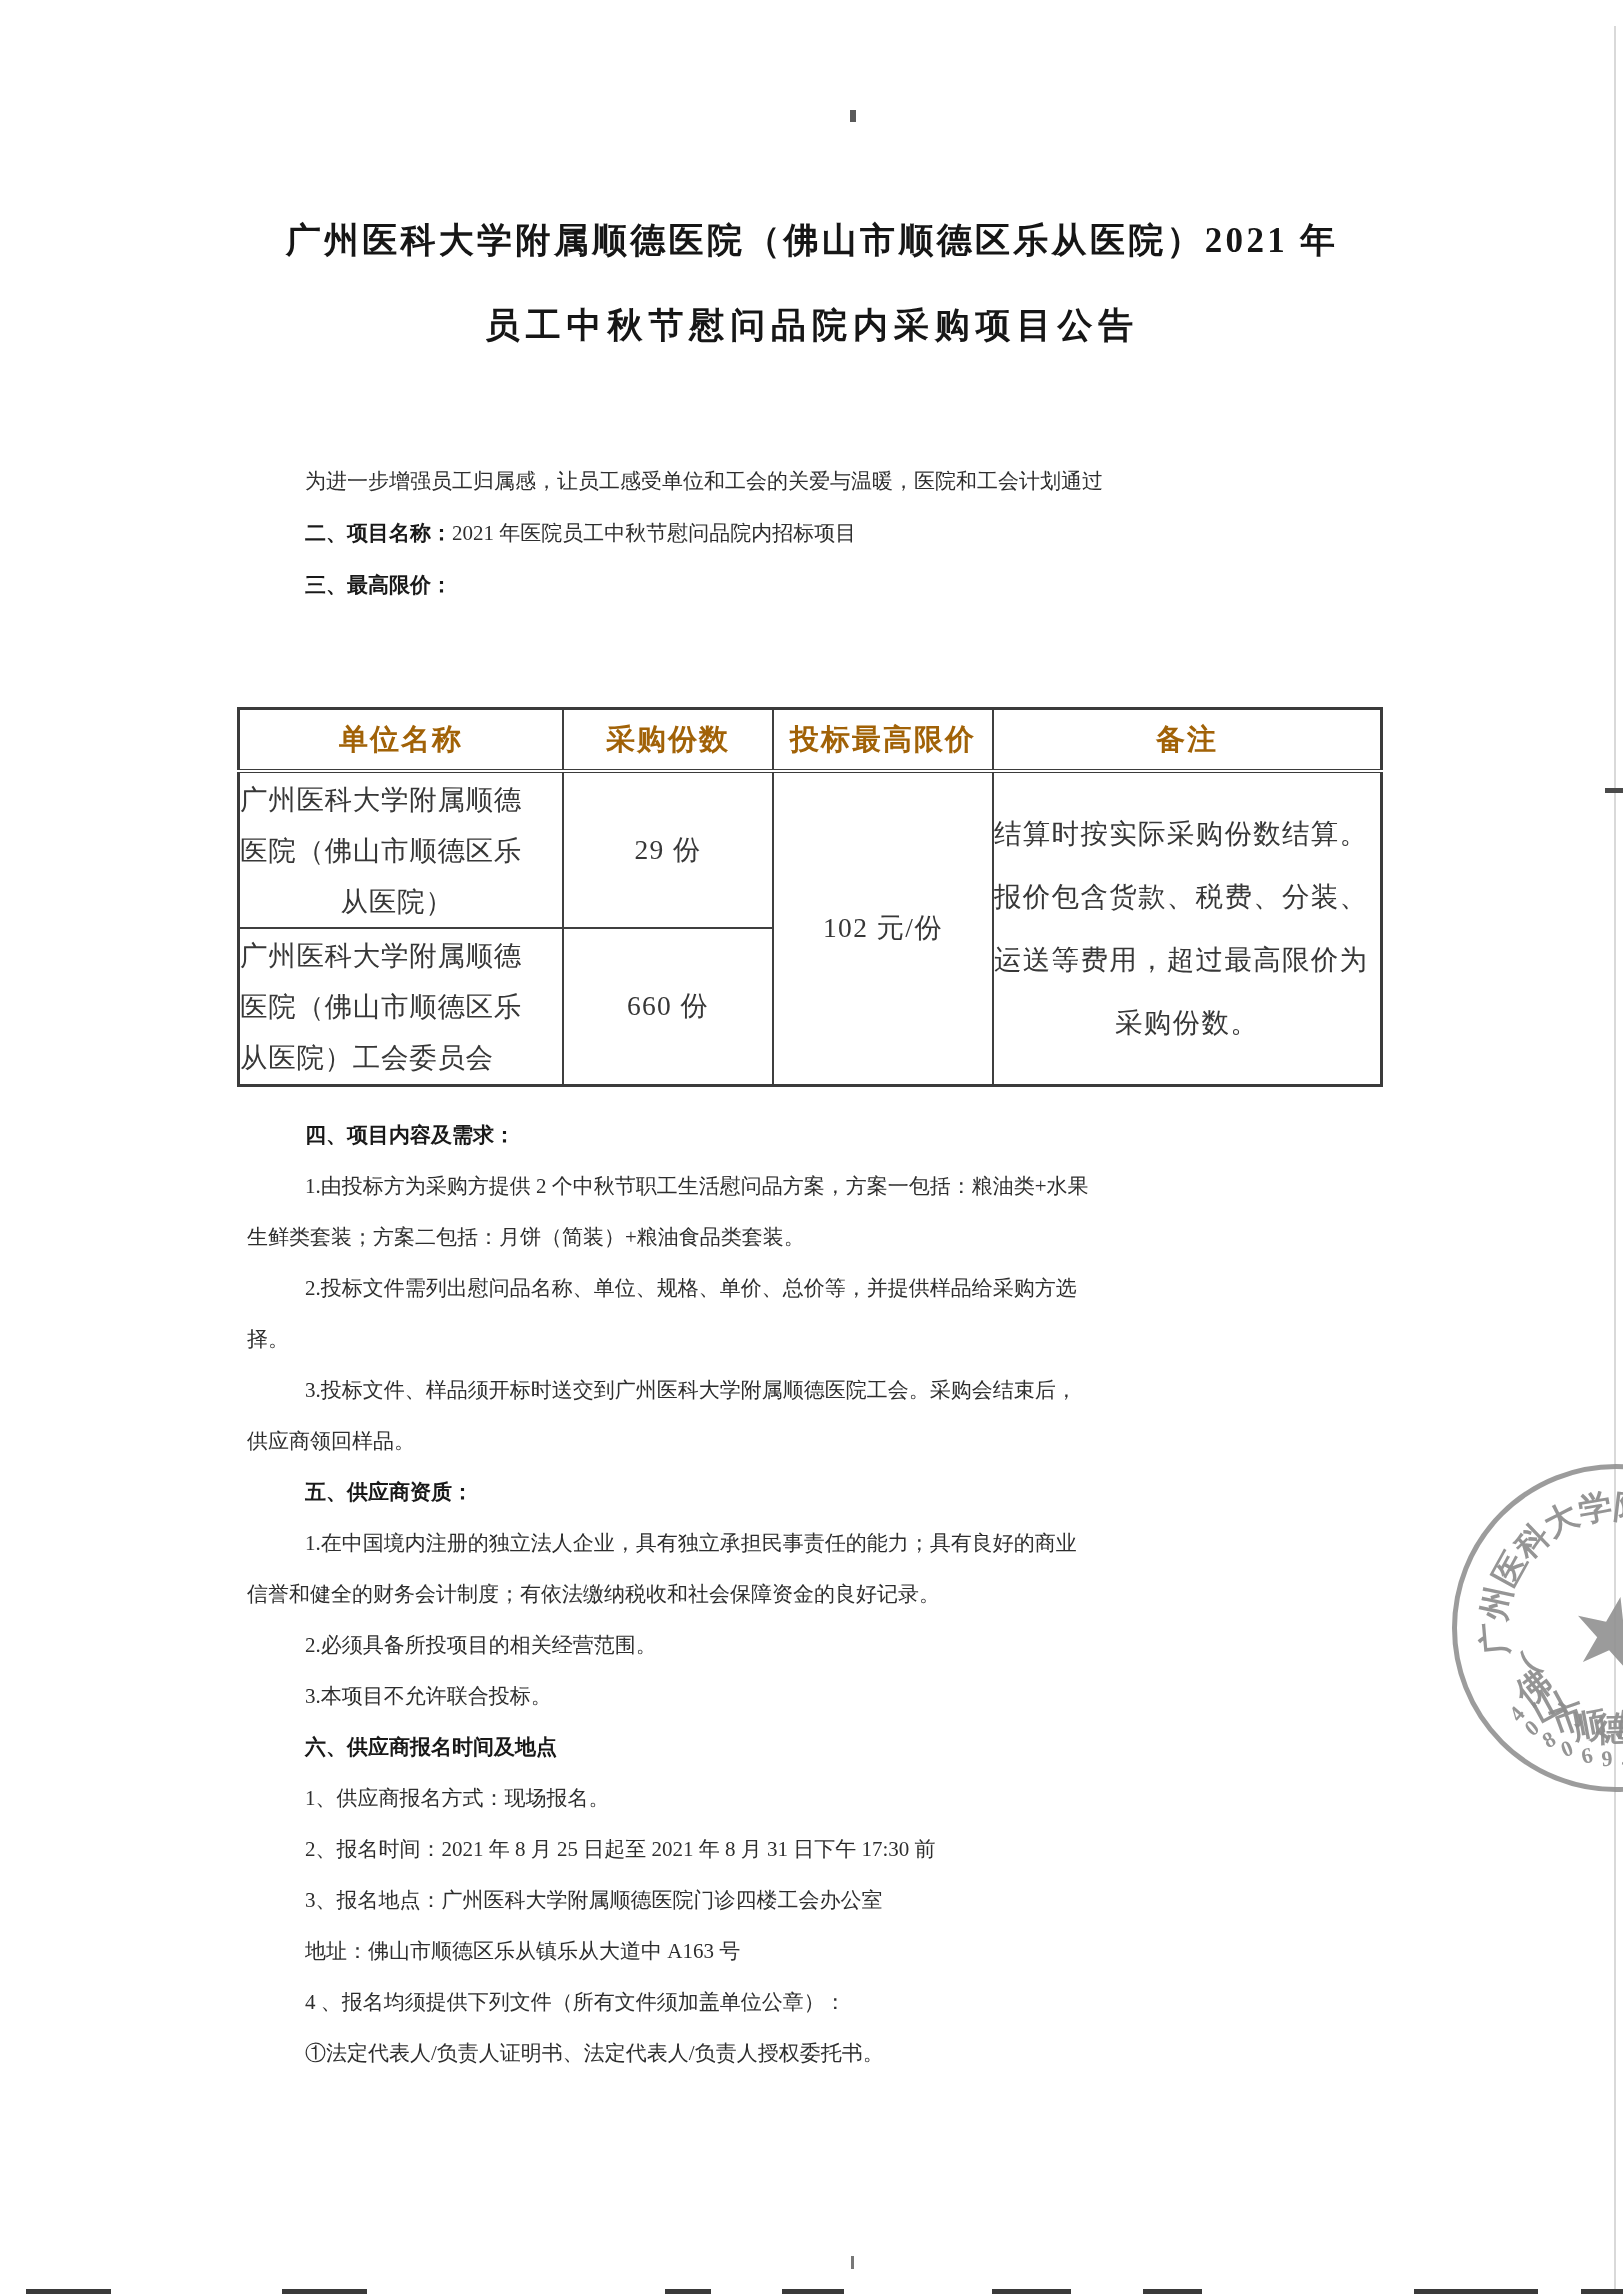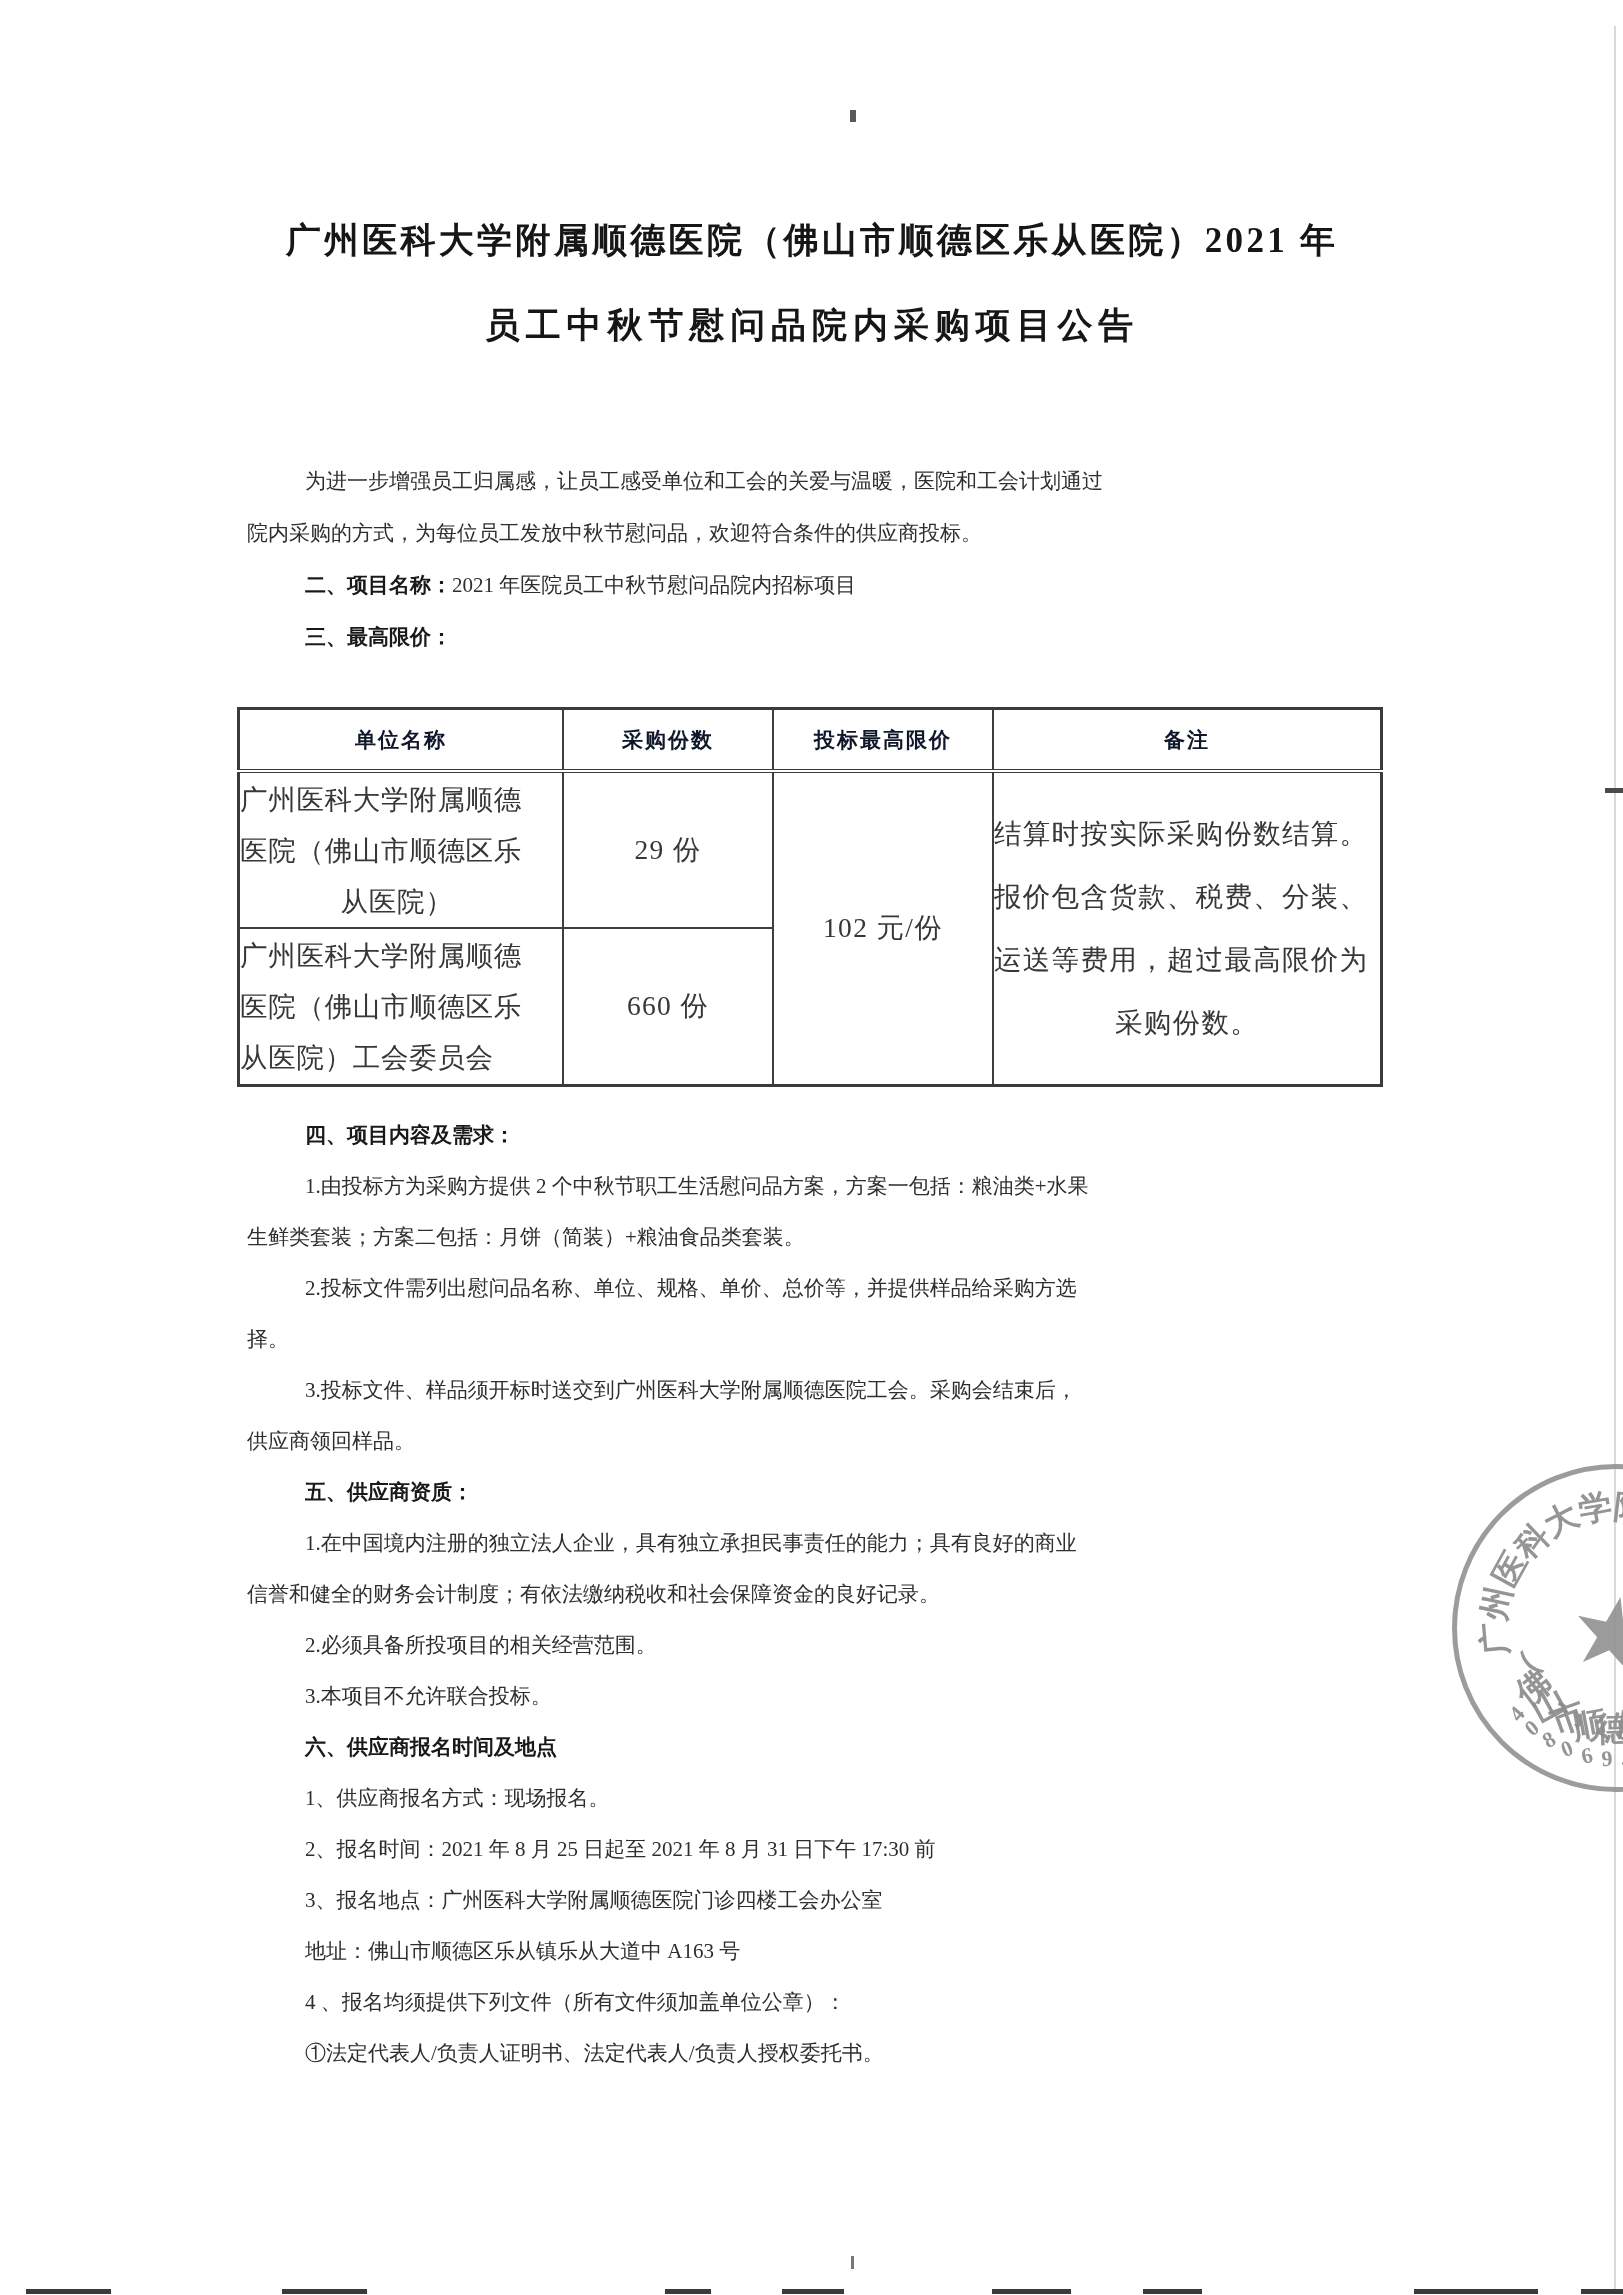--- a/index.html
+++ b/index.html
@@ -20,21 +20,21 @@
   #body-bottom .bl{height:51px;line-height:51px;}
   .bl.ind{padding-left:58px;}
   .bl .b{font-weight:bold;color:#191919;}
   .bl.hd span{font-weight:bold;color:#191919;}
 
   
   #limit-table{position:absolute;left:237px;top:707px;width:1146px;
       border-collapse:collapse;table-layout:fixed;color:#373737;}
   #limit-table th,#limit-table td{border:2px solid #3f3f3f;padding:0;}
   #limit-table{border:3.3px solid #3b3b3b;}
-  #limit-table thead th{height:59px;font-size:21px;font-weight:bold;color:#0f172a;
+  #limit-table thead th{height:59px;font-size:29px;font-weight:bold;color:#a16207;
       text-align:center;border-bottom:4.6px double #3b3b3b;letter-spacing:2px;}
   #limit-table tbody tr{height:157px;}
   td.unit-cell{font-size:27.5px;text-align:left;padding-left:9.2px;letter-spacing:0.7px;}
   td.unit-cell .uline{line-height:51px;}
   tr.row1 td.unit-cell .uline:last-child{text-align:center;padding-right:8px;}
   td.qty-cell,td.price-cell{font-size:27.5px;text-align:center;letter-spacing:1.3px;}
   td.remark-cell{font-size:27.5px;text-align:left;padding:0 13px;letter-spacing:1.3px;}
   td.remark-cell .rline{line-height:63px;}
   td.remark-cell .rline:last-child{text-align:center;}
 
@@ -55,21 +55,20 @@
   .bottom-dash{position:absolute;height:4.6px;background:#3a3a3a;top:2289px;}
 </style>
 </head>
 <body>
 
 <div class="title-line" id="title1">广州医科大学附属顺德医院（佛山市顺德区乐从医院）2021 年</div>
 <div class="title-line" id="title2">员工中秋节慰问品院内采购项目公告</div>
 
 <div class="body-block" id="body-top">
     <div class="bl ind"><span>为进一步增强员工归属感，让员工感受单位和工会的关爱与温暖，医院和工会计划通过</span></div>
-    <div class="bl"><span>院内采购的方式，为每位员工发放中秋节慰问品，欢迎符合条件的供应商投标。</span></div>
     <div class="bl ind"><span class="b">二、项目名称：</span><span>2021 年医院员工中秋节慰问品院内招标项目</span></div>
     <div class="bl ind"><span class="b">三、最高限价：</span><span></span></div>
   </div>
 
 <table id="limit-table">
   <thead>
     <tr>
       <th style="width:322px">单位名称</th>
       <th style="width:208px">采购份数</th>
       <th style="width:218px">投标最高限价</th>

